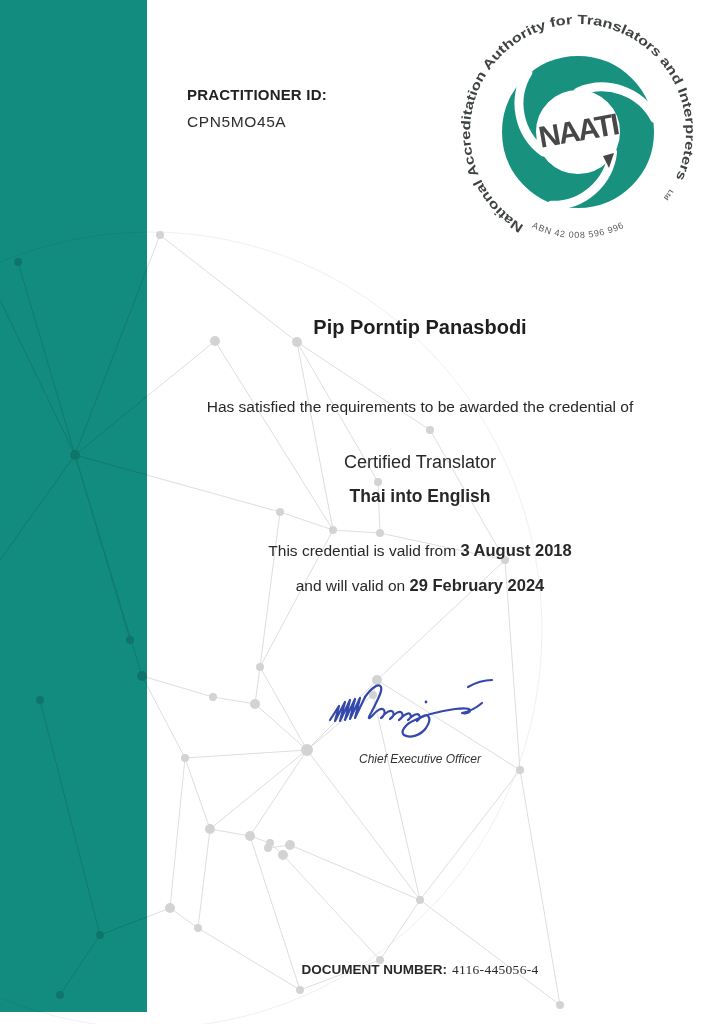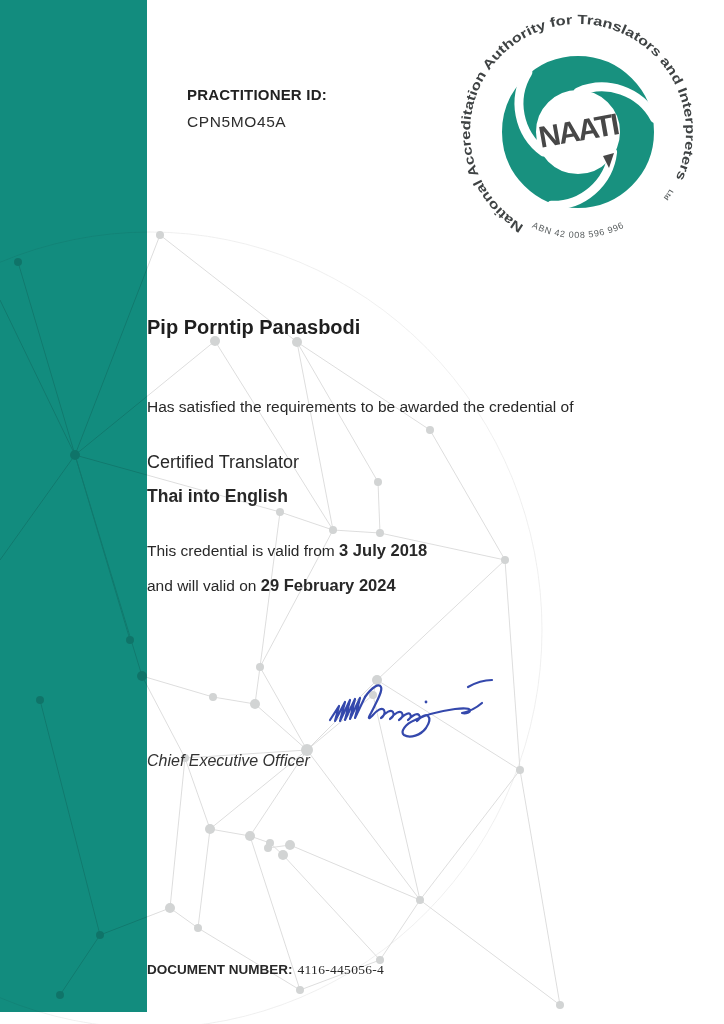--- a/index.html
+++ b/index.html
@@ -8,30 +8,30 @@
   .teal-bar{position:absolute;left:0;top:0;width:147px;height:1012px;background:#128C7E;}
   .network{position:absolute;left:0;top:0;width:724px;height:1024px;mix-blend-mode:multiply;pointer-events:none;}
   .pid-block{position:absolute;left:187px;top:86px;text-align:left;}
   .pid-label{font-weight:bold;font-size:15px;letter-spacing:.2px;color:#222;}
   .pid-value{margin-top:10px;font-size:15.5px;letter-spacing:.6px;color:#2e2e2e;}
   .logo{position:absolute;left:443px;top:6px;width:270px;height:252px;}
   .ring-text{font-family:"Liberation Sans",sans-serif;font-weight:bold;font-size:13px;fill:#3f4344;}
   .ring-suffix{font-family:"Liberation Sans",sans-serif;font-weight:bold;font-size:7px;fill:#5a5f60;}
   .abn-text{font-family:"Liberation Sans",sans-serif;font-size:9px;letter-spacing:.4px;fill:#585d5e;}
   .wordmark{font-family:"Liberation Sans",sans-serif;font-weight:900;font-size:30px;letter-spacing:-2px;fill:#474747;}
-  .line{position:absolute;left:147px;width:530px;}
+  .line{position:absolute;left:147px;width:530px;text-align:center;padding-left:8px;}
   .name{top:316px;font-size:20px;font-weight:bold;color:#1f1f1f;}
   .statement{top:398px;font-size:15.5px;}
   .cred-title{top:452px;font-size:18px;font-weight:normal;}
   .cred-lang{top:486px;font-size:17.5px;font-weight:bold;}
   .valid{top:541px;font-size:15.5px;}
   .expire{top:576px;font-size:15.5px;}
   .date-b{font-weight:bold;font-size:16.5px;}
   .sig-wrap{position:absolute;left:322px;top:670px;width:190px;height:74px;}
-  .ceo{top:752px;font-size:16px;font-style:italic;color:#333;}
+  .ceo{top:752px;font-size:12px;font-style:italic;color:#333;}
   .docnum{top:962px;font-size:13.5px;}
   .docnum .lbl{font-weight:bold;}
   .docnum .val{margin-left:5px;letter-spacing:.3px;font-family:Liberation Serif, serif;}
 </style>
 </head>
 <body>
 
 <div class="page">
 
   <div class="teal-bar"></div>
@@ -127,21 +127,21 @@
   <div class="line name">Pip Porntip Panasbodi</div>
 
   <div class="line statement">Has satisfied the requirements to be awarded the credential of</div>
 
   <div class="line cred-title">Certified Translator</div>
 
   <div class="line cred-lang">Thai into English</div>
 
   <div class="line valid">
     <span>This credential is valid from</span>
-    <span class="date-b">3 July 2018</span>
+    <span class="date-b">3 August 2018</span>
   </div>
 
   <div class="line expire">
     <span>and will valid on</span>
     <span class="date-b">29 February 2024</span>
   </div>
 
   <div class="sig-wrap">
     <svg width="190" height="74" viewBox="0 0 190 74" aria-hidden="true">
       <g stroke="#3448AC" stroke-width="2.2" fill="none" stroke-linecap="round" stroke-linejoin="round">

